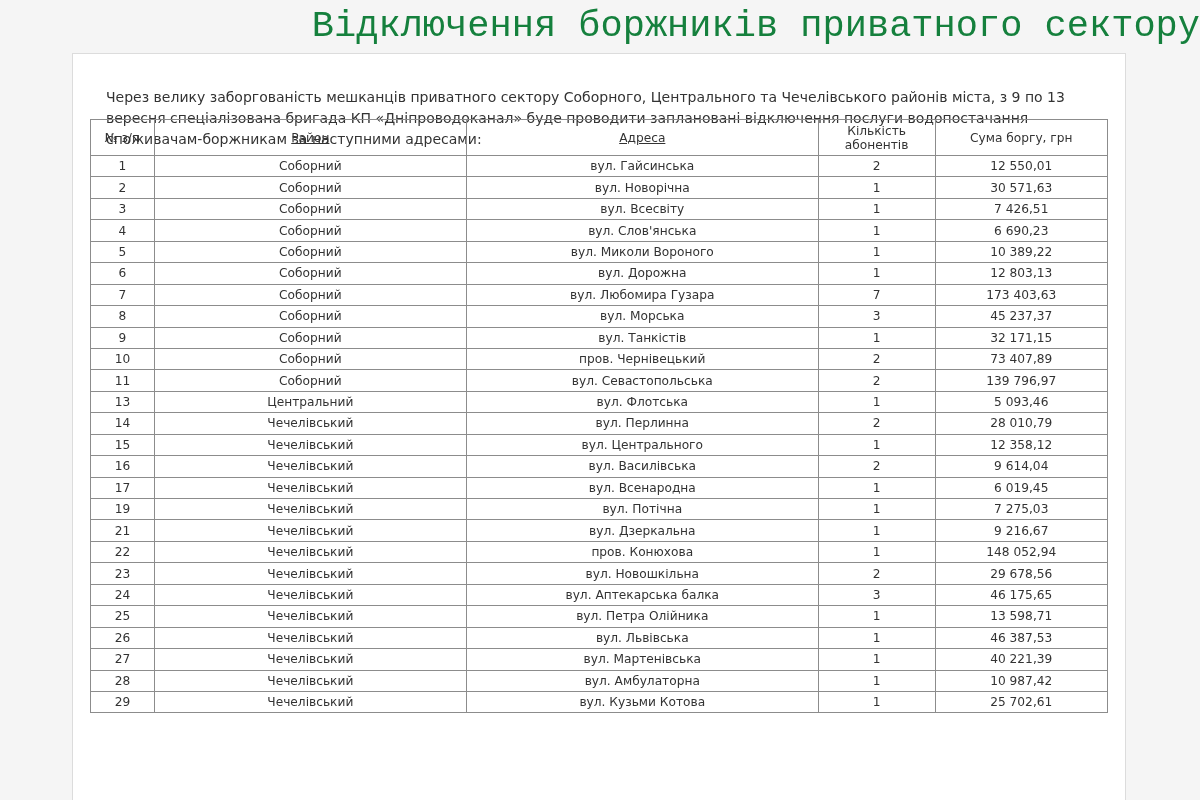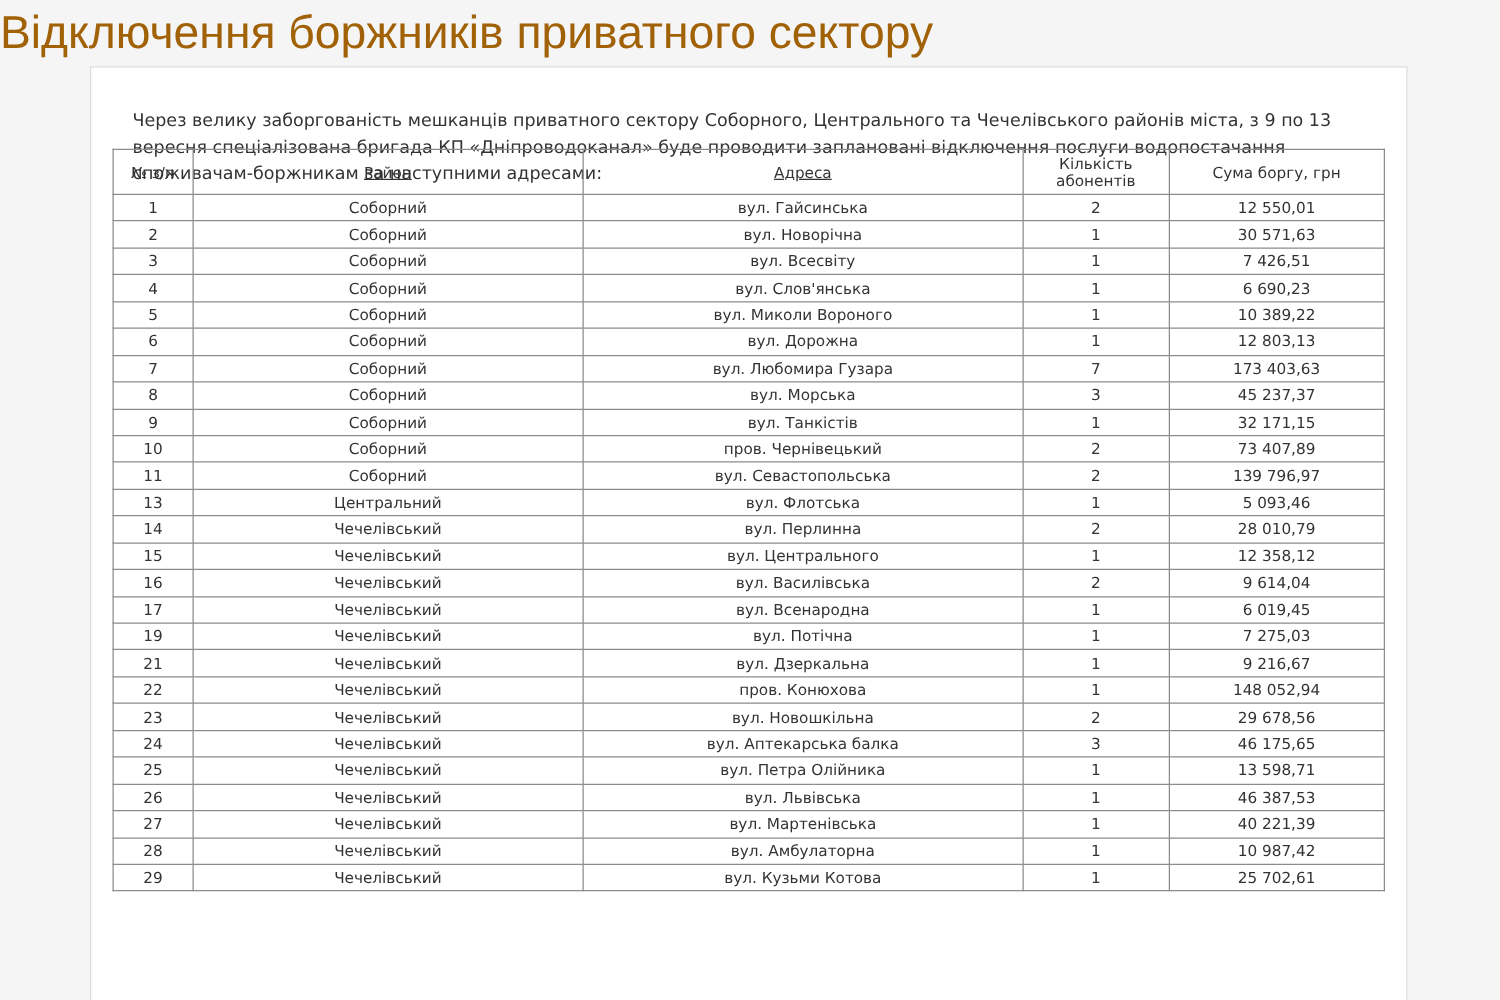--- a/index.html
+++ b/index.html
@@ -5,23 +5,23 @@
   html, body { margin:0; padding:0; }
   body {
     width:1200px; height:800px; overflow:hidden;
     background:#f5f5f5;
     font-family:"DejaVu Sans", "Liberation Sans", sans-serif;
     color:#333;
   }
   .page-title {
     margin:0; padding-top:4px;
     height:49px; line-height:44px;
-    text-align:left;
-    font-family:Liberation Sans, sans-serif;
-    font-size:37px; font-weight:normal; color:#a16207;
+    text-align:right;
+    font-family:Liberation Mono, monospace;
+    font-size:37px; font-weight:normal; color:#15803d;
     letter-spacing:0px;
   }
   .card {
     position:absolute; left:72px; top:53px;
     width:1054px; height:760px;
     background:#fff;
     border:1px solid #dcdcdc;
     box-sizing:border-box;
   }
   .intro {

